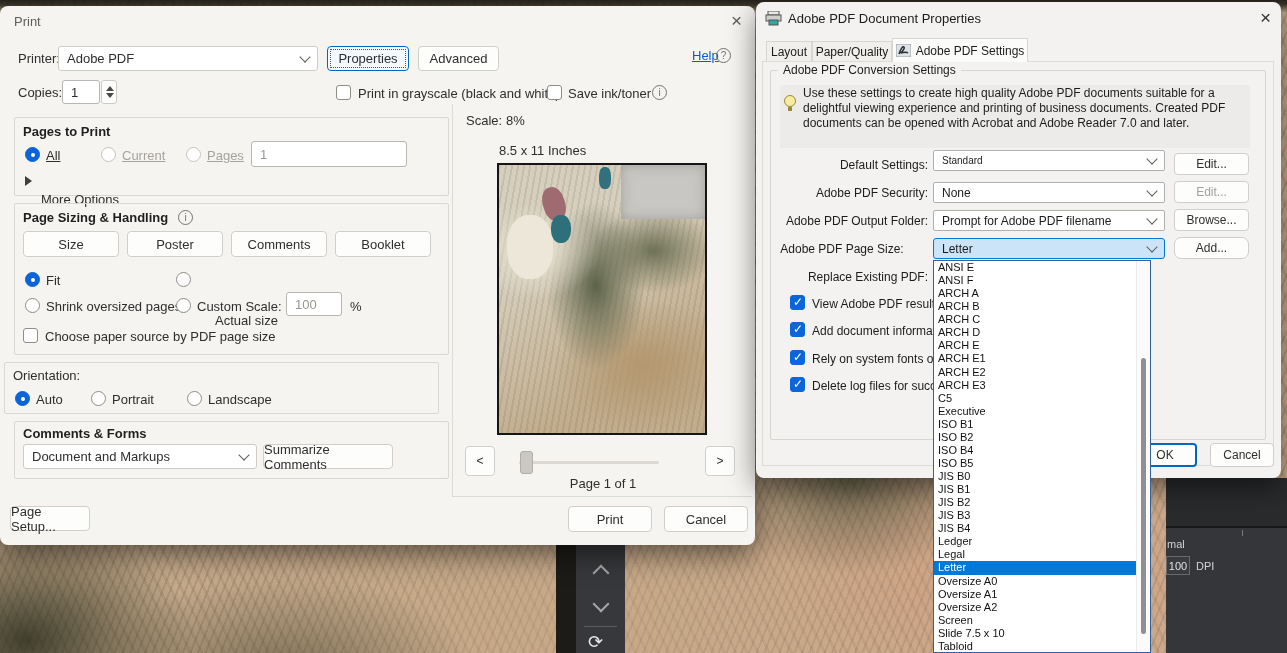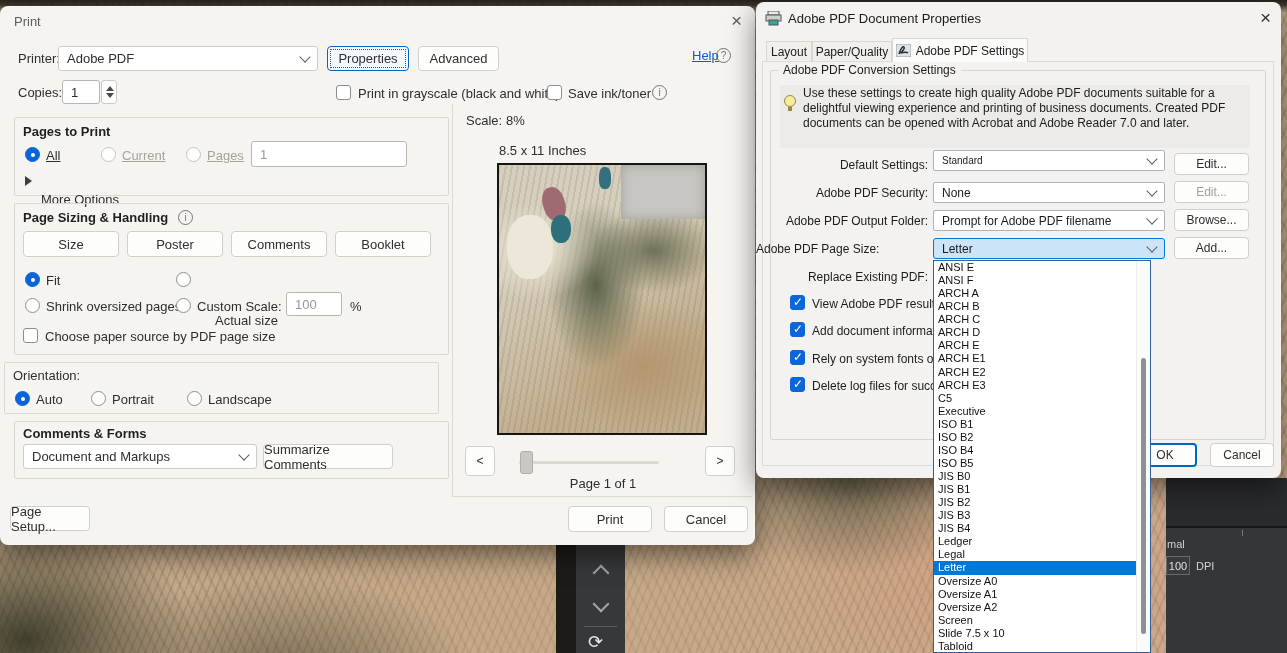--- a/index.html
+++ b/index.html
@@ -262,26 +262,26 @@
     </div>
     <div class="btn btn-sm btn-disabled" style="left:418px;top:179px;width:75px;height:22px;">Edit...</div>
 
     <span class="lbl" style="left:0;top:212px;width:172px;text-align:right;font-size:12px;">Adobe PDF Output Folder:</span>
     <div class="combo combo-w" style="left:177px;top:208px;width:232px;height:21px;font-size:12px;">
       <span>Prompt for Adobe PDF filename</span>
         <span class="chev"></span>
     </div>
     <div class="btn btn-sm" style="left:418px;top:207px;width:75px;height:22px;">Browse...</div>
 
-    <span class="lbl" style="left:0;top:240px;width:172px;text-align:left;font-size:12px;">Adobe PDF Page Size:</span>
+    <span class="lbl" style="left:0;top:240px;width:172px;text-align:center;font-size:12px;">Adobe PDF Page Size:</span>
     <div class="combo combo-hl" style="left:177px;top:236px;width:232px;height:21px;font-size:12px;">
       <span>Letter</span>
         <span class="chev"></span>
     </div>
-    <div class="btn btn-sm" style="left:418px;top:235px;width:75px;height:22px;">Add...</div>
+    <div class="btn btn-sm" style="left:418px;top:235px;width:75px;height:22px;border-radius:7px;">Add...</div>
 
     <span class="lbl" style="left:0;top:268px;width:172px;text-align:right;font-size:12px;">Replace Existing PDF:</span>
 
     <span class="cbx on" style="left:34px;top:293px;"></span>
     <span class="lbl" style="left:56px;top:295px;font-size:12px;">View Adobe PDF results</span>
     <span class="cbx on" style="left:34px;top:320px;"></span>
     <span class="lbl" style="left:56px;top:322px;font-size:12px;">Add document information</span>
     <span class="cbx on" style="left:34px;top:348px;"></span>
     <span class="lbl" style="left:56px;top:350px;font-size:12px;">Rely on system fonts only; do not use document fonts</span>
     <span class="cbx on" style="left:34px;top:375px;"></span>

